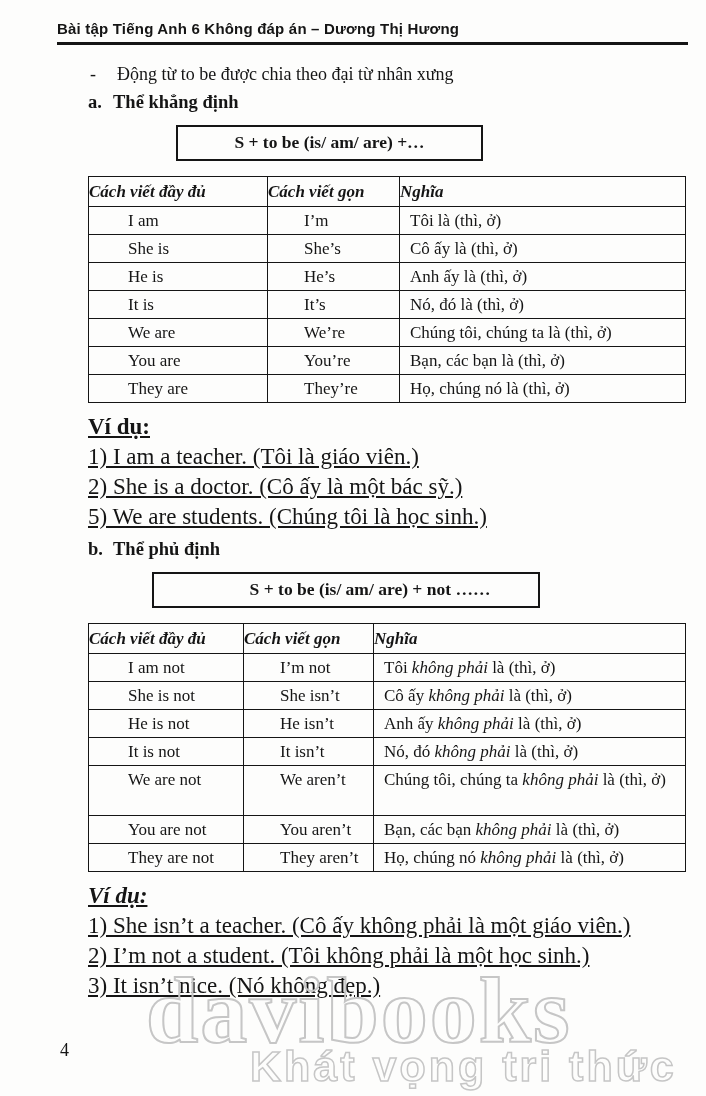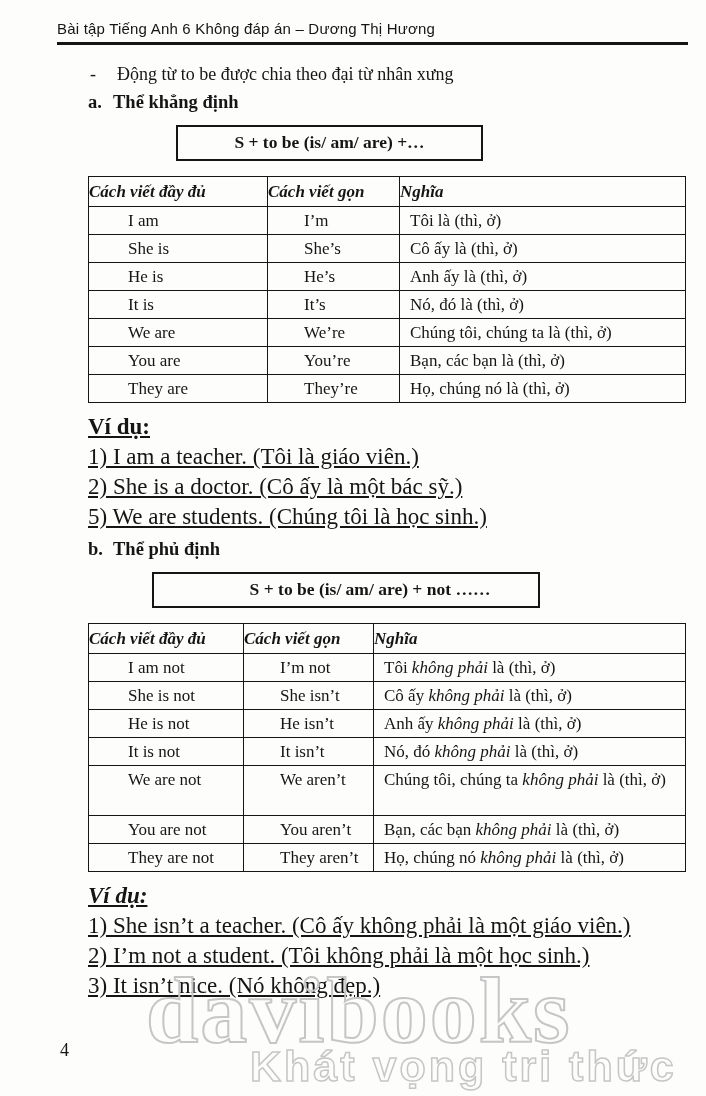--- a/index.html
+++ b/index.html
@@ -4,21 +4,21 @@
 <style>
   * { margin:0; padding:0; box-sizing:border-box; }
   html,body { background:#e9e9e9; }
   .page {
     position:relative; width:706px; height:1096px; margin:0 auto;
     background:#fdfdfc; color:#151515; overflow:hidden;
     font-family:"Liberation Serif", serif;
   }
   .running-head {
     position:absolute; left:57px; top:20px; width:631px;
-    font-family:"Liberation Sans", sans-serif; font-weight:400;
+    font-family:"Liberation Sans", sans-serif; font-weight:700;
     font-size:15px; letter-spacing:.2px;
     border-bottom:3px solid #151515; padding-bottom:5px;
   }
   .content { position:absolute; left:88px; top:56px; width:600px; font-size:17px; }
   .bullet { display:flex; margin:8px 0 0 2px; font-size:18px; }
   .bullet .dash { width:27px; }
   .sec-head { display:flex; margin-top:7px; font-weight:700; font-size:18.5px; }
   .sec-head .marker { width:25px; }
   .formula {
     border:2px solid #151515; font-weight:700; text-align:center;

